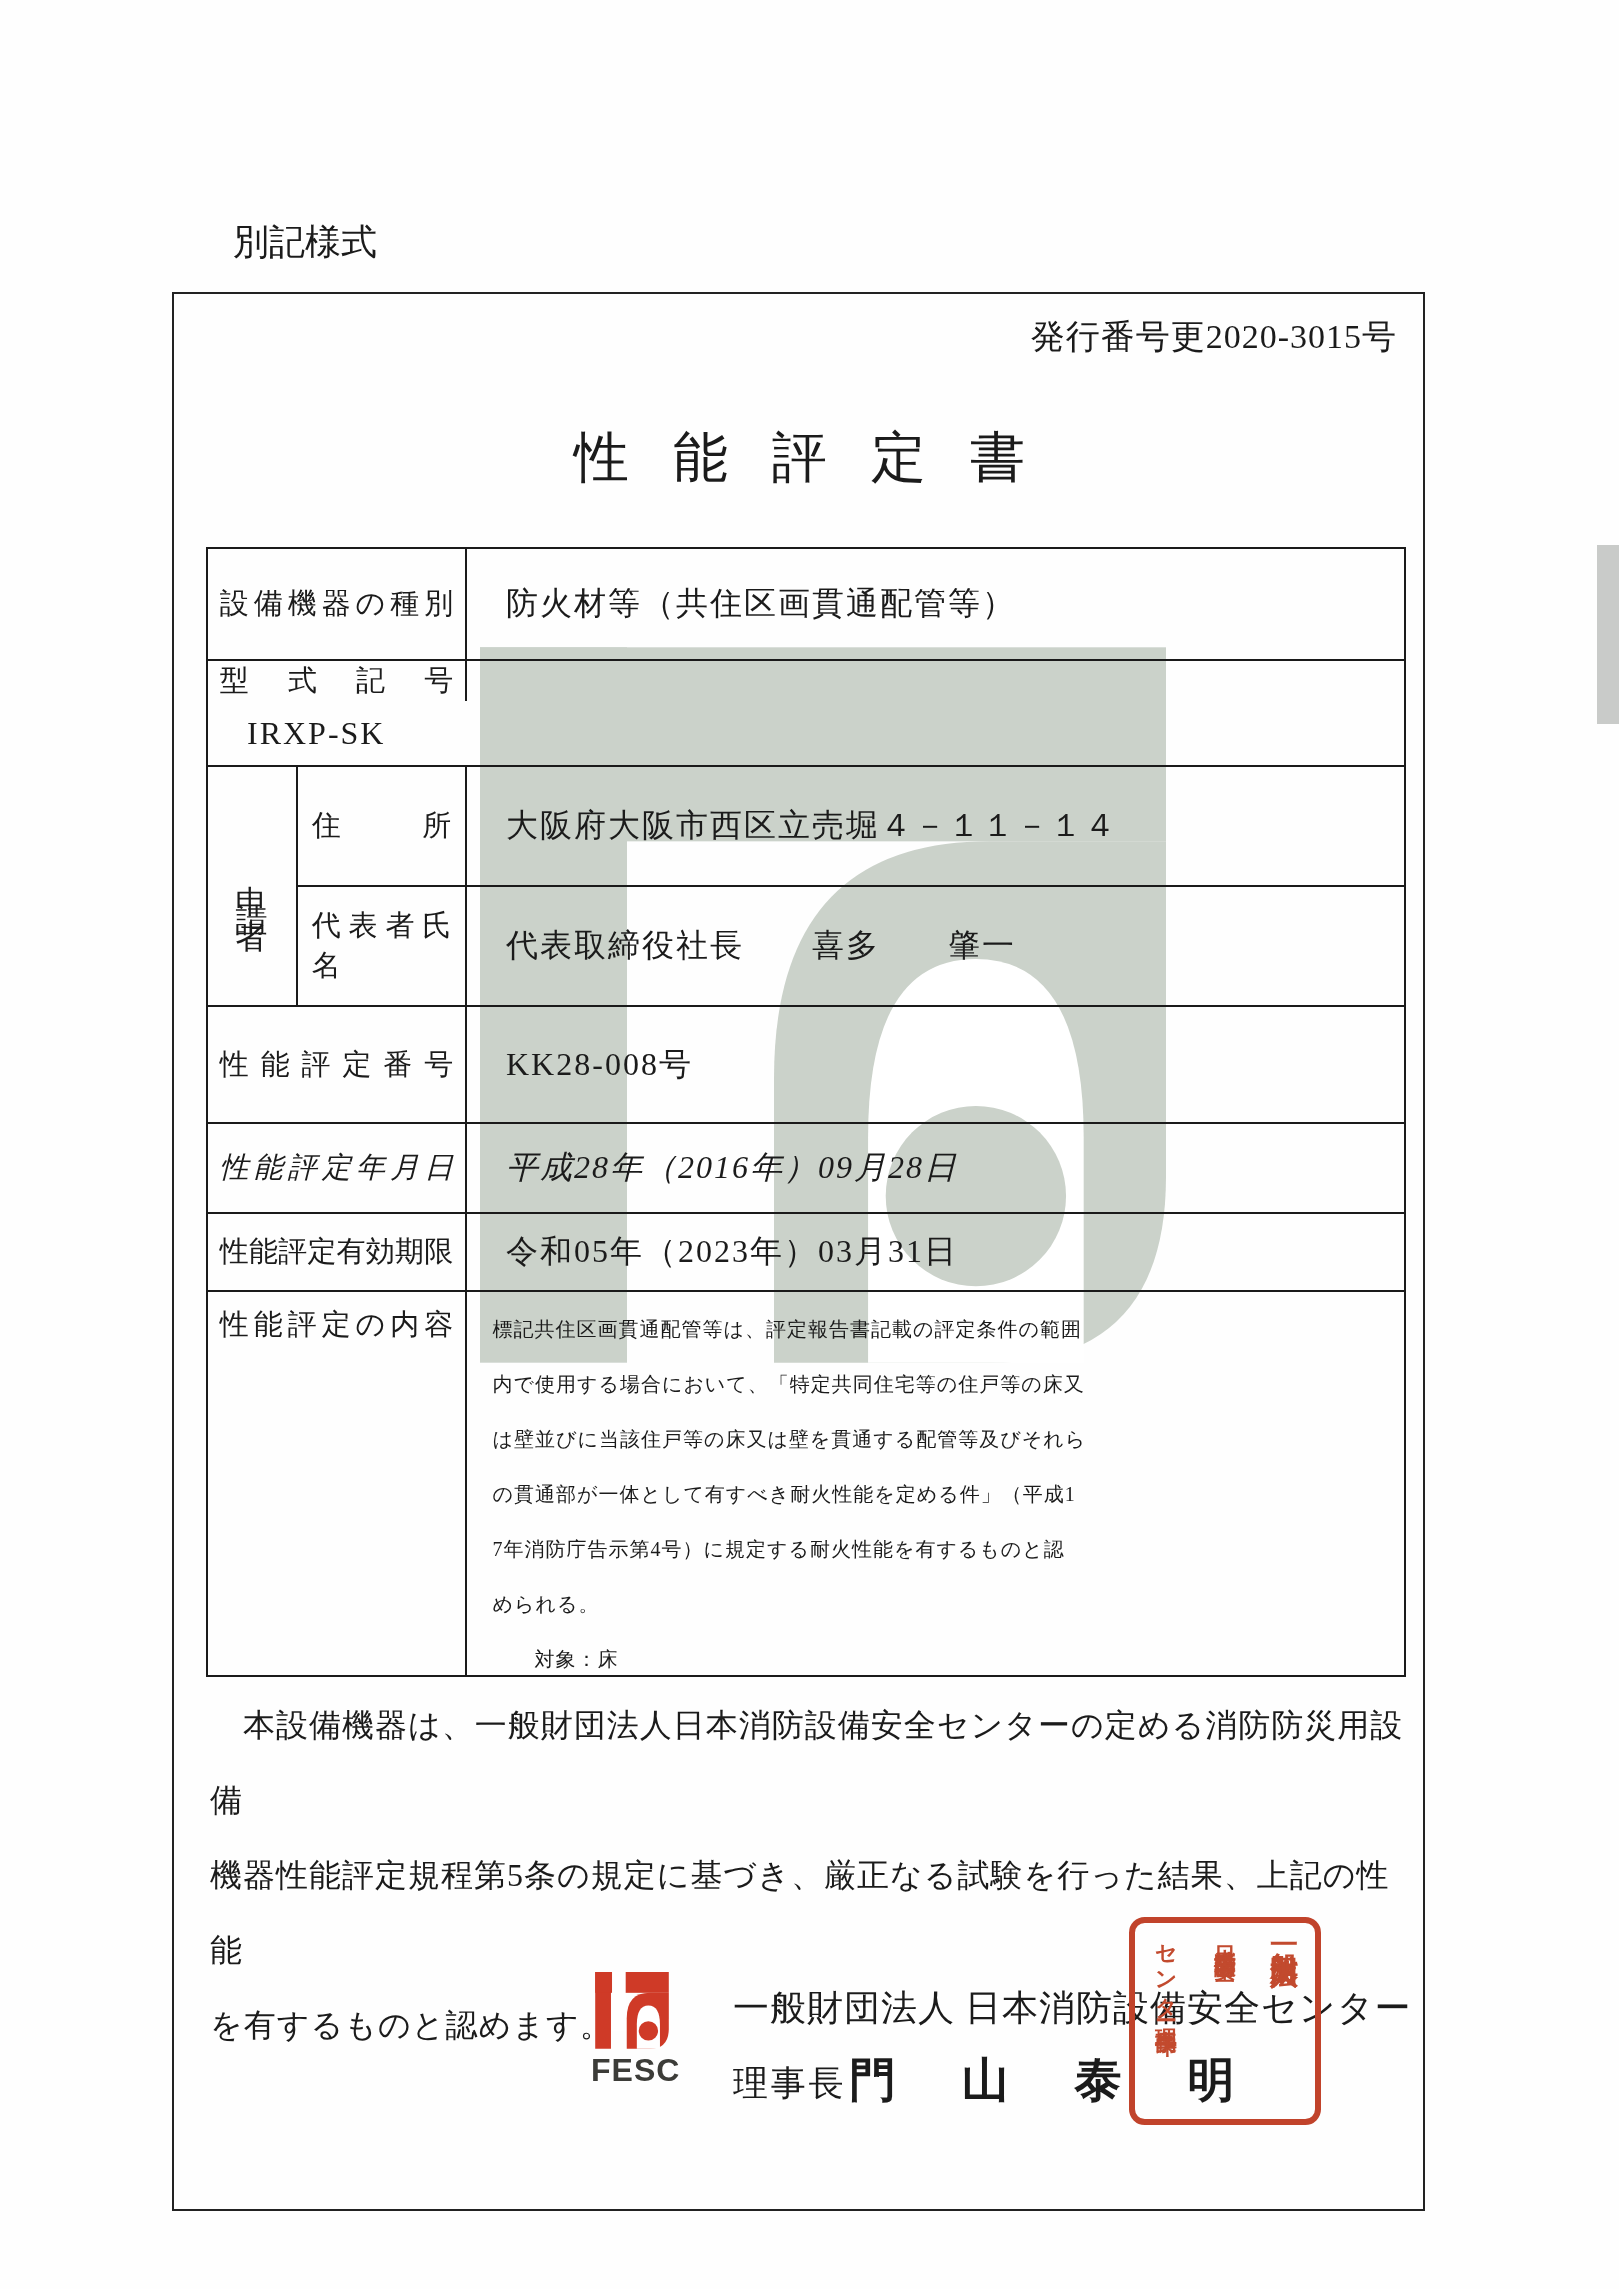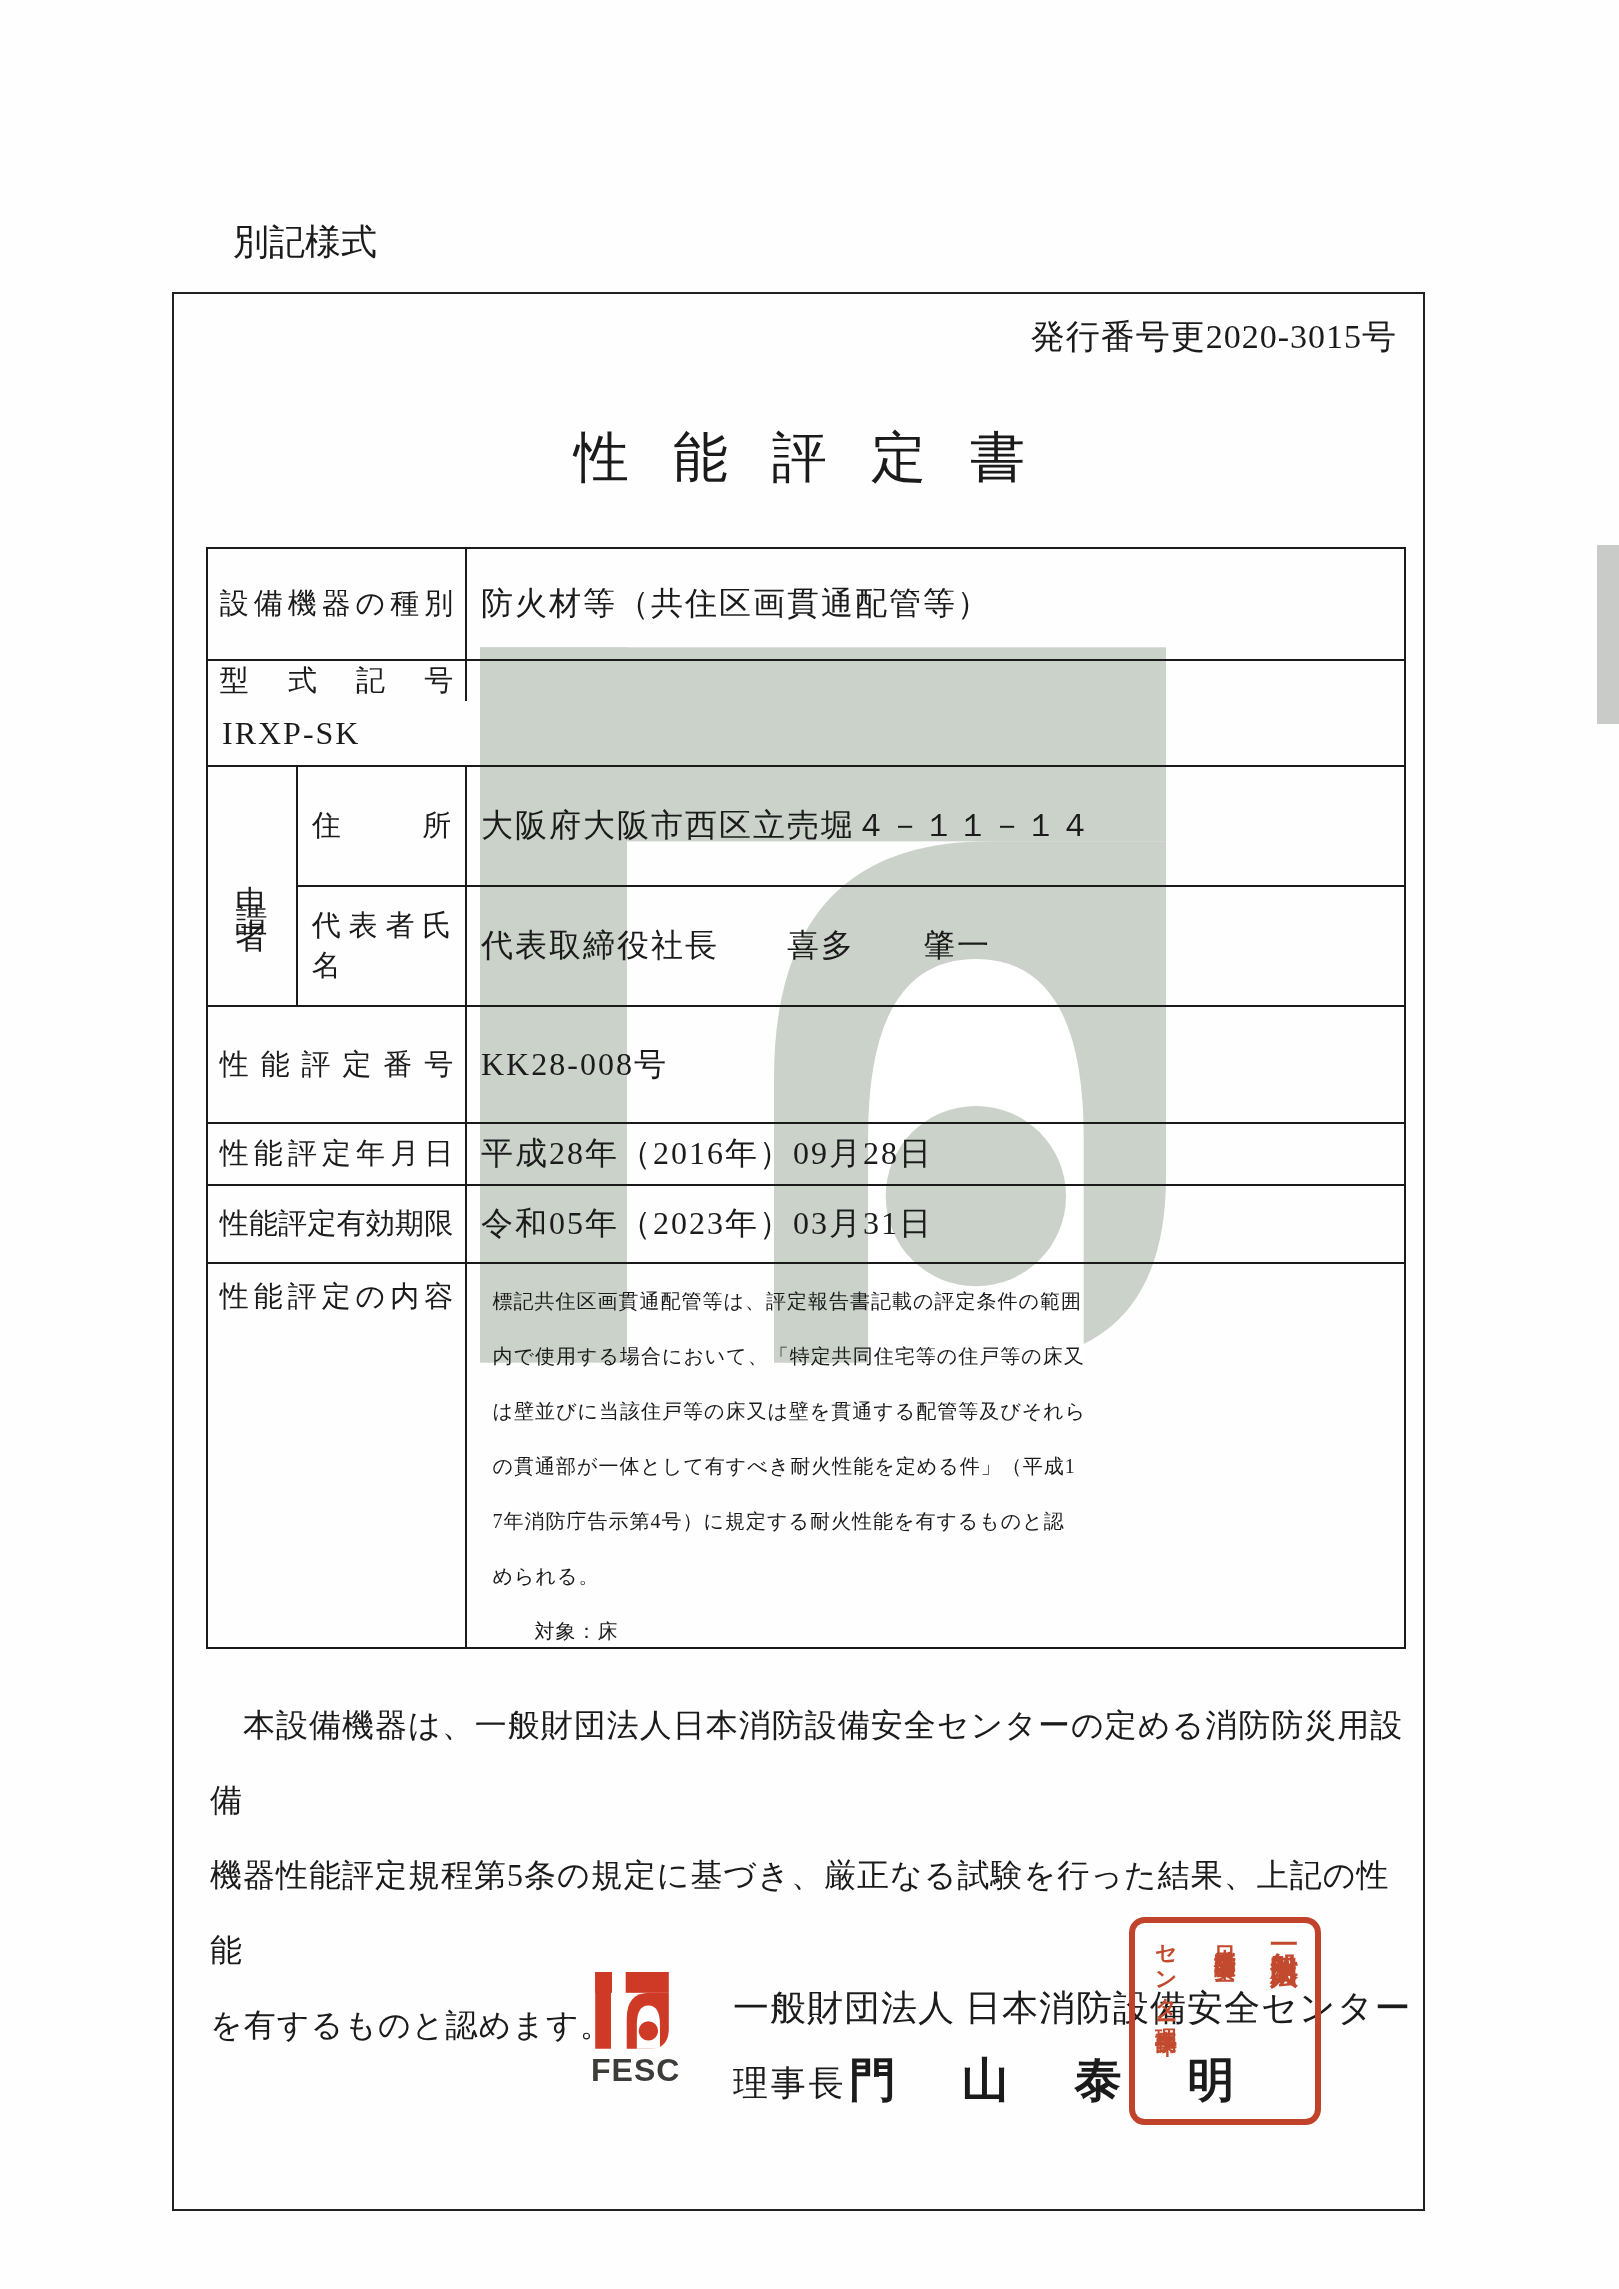--- a/index.html
+++ b/index.html
@@ -23,21 +23,21 @@
   .scan-strip{left:1597px;top:545px;width:22.5px;height:179px;background:#c9cbc9;z-index:1;}
 
   
   .tbl{left:206px;top:547px;width:1200px;border:2px solid #1a1a1a;z-index:2;box-sizing:border-box;}
   .trow{display:flex;box-sizing:border-box;}
   .trow + .trow{border-top:2px solid #1a1a1a;}
   .lcell{width:259px;min-width:259px;border-right:2px solid #1a1a1a;display:flex;
          align-items:center;padding:0 11.8px;box-sizing:border-box;font-size:29px;}
   .lcell.top{align-items:flex-start;padding-top:13px;}
   .jlabel{display:block;width:100%;text-align:justify;text-align-last:justify;}
-  .vcell{flex:1;display:flex;align-items:center;padding:0 14px;font-size:32px;
+  .vcell{flex:1;display:flex;align-items:center;padding:0 39px;font-size:32px;
          letter-spacing:2px;box-sizing:border-box;}
 
   .app-label{width:90px;min-width:90px;border-right:2px solid #1a1a1a;display:flex;
              align-items:center;justify-content:center;box-sizing:border-box;}
   .vert{writing-mode:vertical-rl;letter-spacing:.55em;font-size:32px;}
   .app-right{flex:1;display:flex;flex-direction:column;}
   .app-row{flex:1;display:flex;box-sizing:border-box;}
   .app-row + .app-row{border-top:2px solid #1a1a1a;}
   .app-sublabel{width:169px;min-width:169px;border-right:2px solid #1a1a1a;display:flex;
                 align-items:center;padding:0 13.7px;box-sizing:border-box;font-size:29px;}
@@ -126,21 +126,21 @@
       </div>
     </div>
 
     <div class="trow" style="height:117px;">
       <div class="lcell">
         <span class="jlabel">性能評定番号</span>
       </div>
       <div class="vcell">KK28-008号</div>
     </div>
 
-    <div class="trow" style="height:62px;">
+    <div class="trow" style="height:90px;font-style:italic;">
       <div class="lcell">
         <span class="jlabel">性能評定年月日</span>
       </div>
       <div class="vcell">平成28年（2016年）09月28日</div>
     </div>
 
     <div class="trow" style="height:78px;">
       <div class="lcell">
         <span class="jlabel">性能評定有効期限</span>
       </div>

